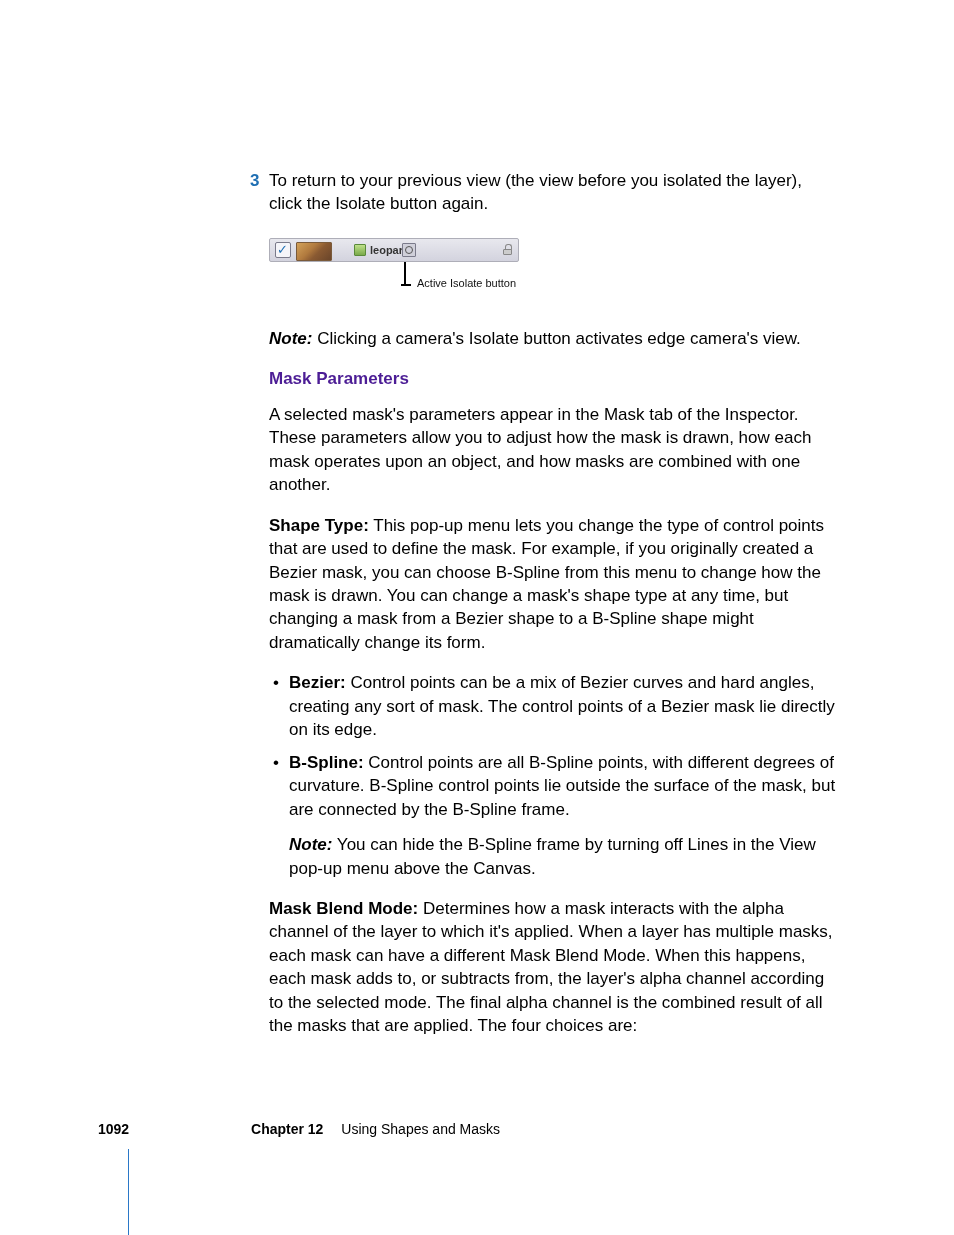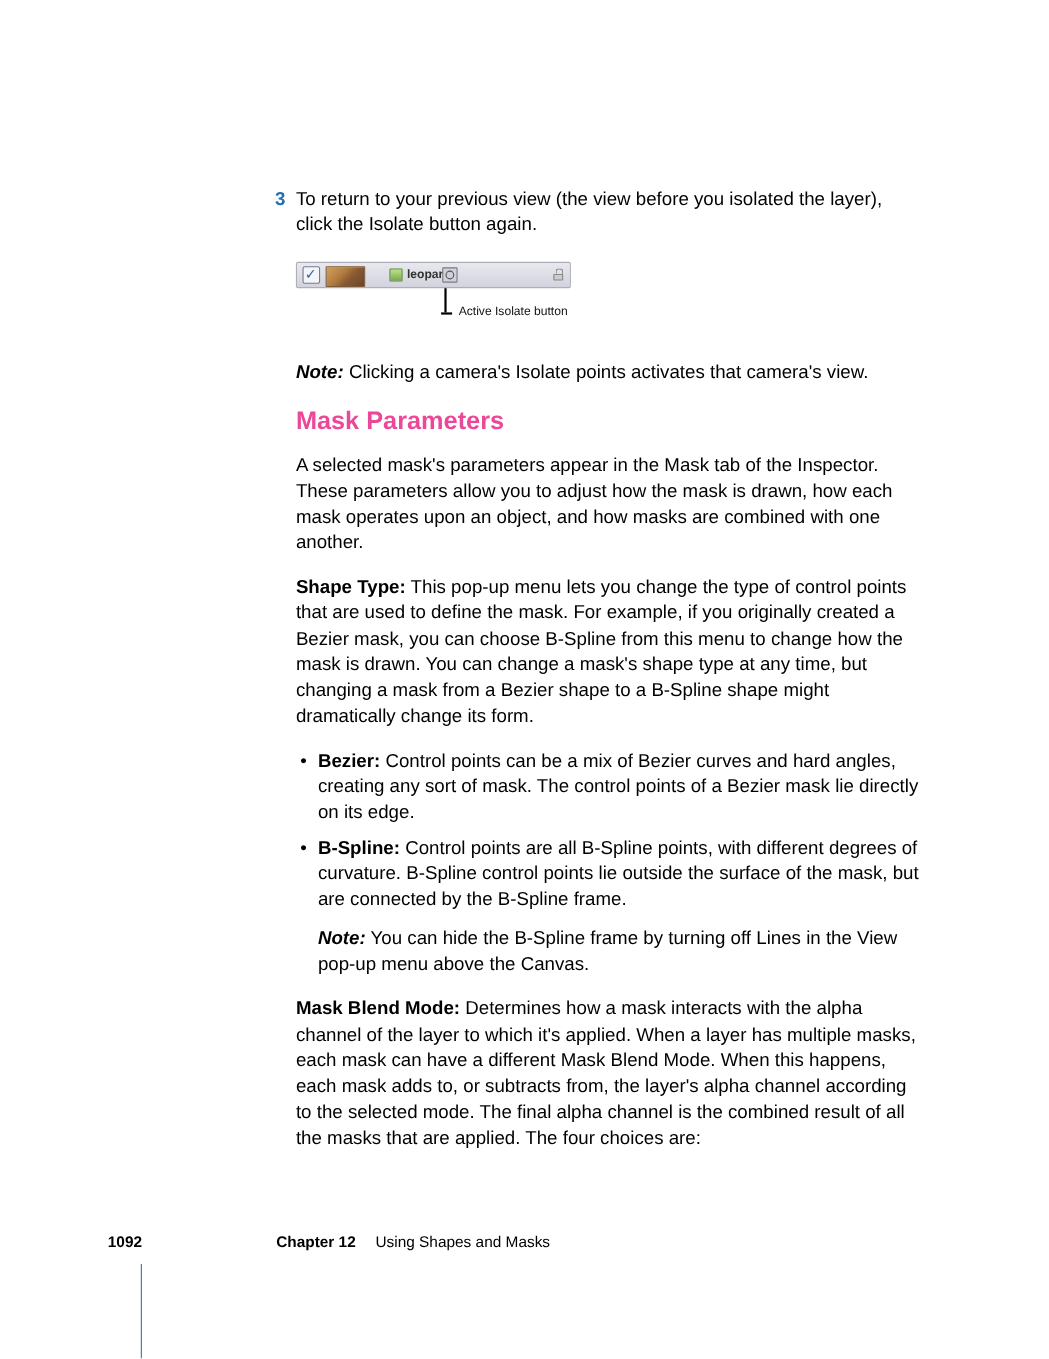--- a/index.html
+++ b/index.html
@@ -30,21 +30,21 @@
   .lock{position:absolute;right:6px;top:5px;width:9px;height:11px;}
   .lock::before{content:"";position:absolute;left:2px;top:0;width:5px;height:5px;
                 border:1px solid #888;border-bottom:none;border-radius:3px 3px 0 0;}
   .lock::after{content:"";position:absolute;left:0;top:5px;width:9px;height:6px;
                background:#ccc;border:1px solid #888;border-radius:1px;box-sizing:border-box;}
   .pointer{position:absolute;left:135px;top:24px;width:2px;height:22px;background:#000;}
   .pointer::before{content:"";position:absolute;left:-3px;top:22px;width:10px;height:2px;background:#000;}
   .caption{position:absolute;left:148px;top:38px;font-size:11px;color:#111;}
   .para{margin:0 0 17px 0;}
   .note-i{font-style:italic;font-weight:700;}
-  .h3{color:#ec4899;font-weight:700;margin:14px 0 2px 0;font-size:23px;}
+  .h3{color:#4c1d95;font-weight:700;margin:14px 0 2px 0;font-size:17px;}
   .term{font-weight:700;}
   ul.b{list-style:none;padding:0;margin:0 0 8px 0;}
   ul.b>li{position:relative;padding-left:20px;margin:0 0 9px 0;}
   ul.b>li::before{content:"•";position:absolute;left:4px;top:0;}
   .subnote{padding-left:20px;margin-top:12px;margin-bottom:17px;}
   .footer{position:absolute;left:98px;top:1120px;width:740px;font-size:14px;}
   .pn{font-weight:700;margin-top:24px;}
   .chap{font-weight:700;margin-left:118px;}
   .chapti{color:#000000;margin-left:14px;}
   .edge{position:absolute;left:128px;top:1149px;width:1px;height:86px;background:#2a77c7;}
@@ -67,21 +67,21 @@
         <div class="chip picon"></div>
         <div class="layerlabel">leopard</div>
         <div class="isochip"></div>
         <div class="lock"></div>
       </div>
       <div class="pointer"></div>
       <div class="caption">Active Isolate button</div>
     </div>
 
     <p class="para">
-      <span class="note-i">Note:</span><span> Clicking a camera's Isolate points activates that camera's view.</span>
+      <span class="note-i">Note:</span><span> Clicking a camera's Isolate button activates edge camera's view.</span>
     </p>
 
     <div class="h3">Mask Parameters</div>
     <p class="para" style="margin-top:12px">A selected mask's parameters appear in the Mask tab of the Inspector. These parameters allow you to adjust how the mask is drawn, how each mask operates upon an object, and how masks are combined with one another.</p>
 
     <p class="para">
       <span class="term">Shape Type:</span><span> This pop-up menu lets you change the type of control points that are used to define the mask. For example, if you originally created a Bezier mask, you can choose B-Spline from this menu to change how the mask is drawn. You can change a mask's shape type at any time, but changing a mask from a Bezier shape to a B-Spline shape might dramatically change its form.</span>
     </p>
 
     <ul class="b">

